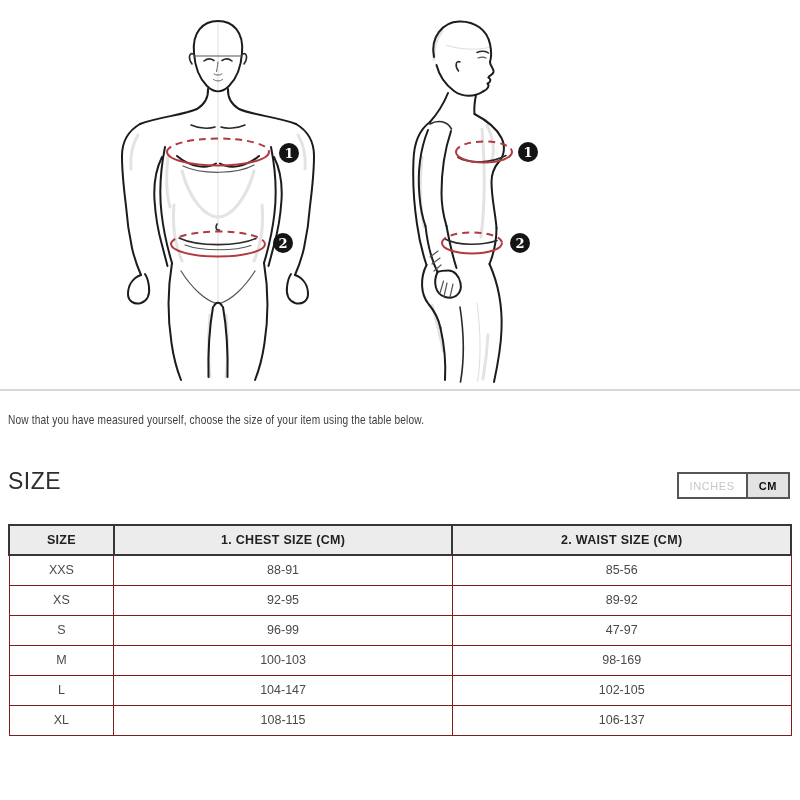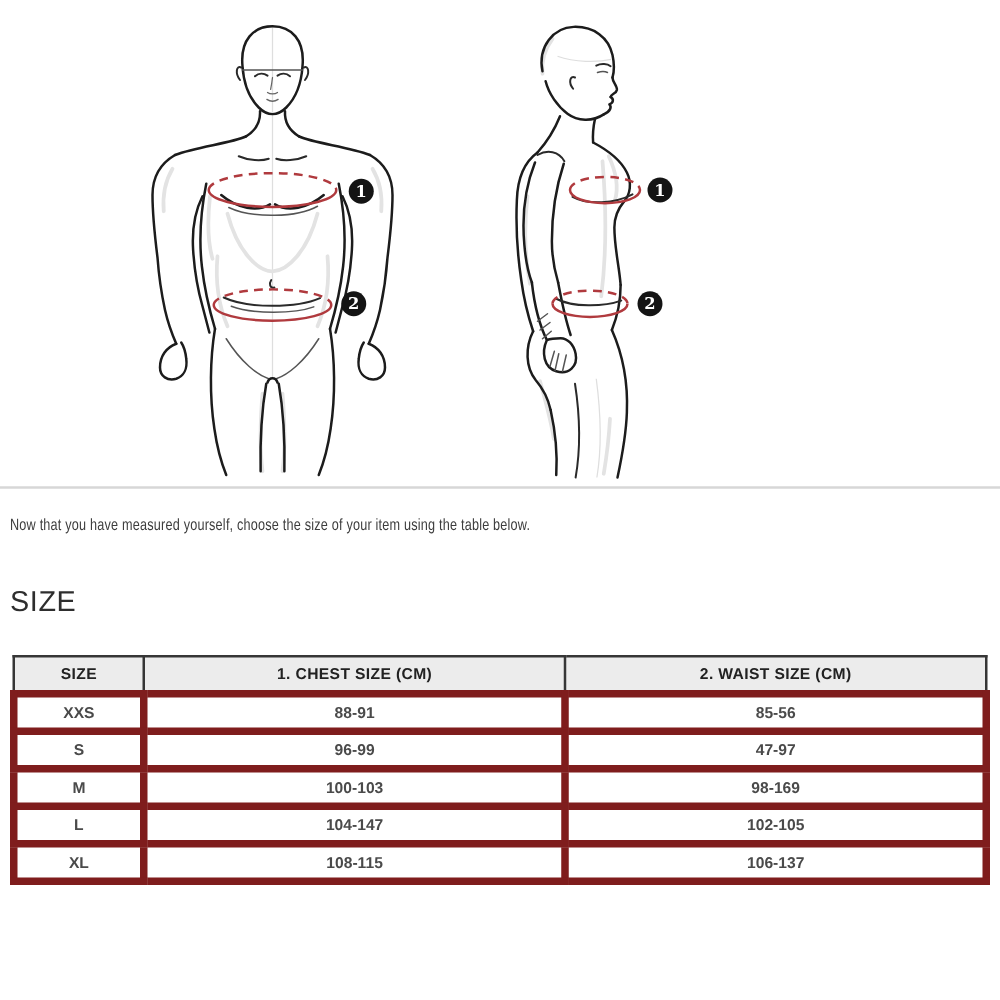--- a/index.html
+++ b/index.html
@@ -22,22 +22,22 @@
   .unit-toggle { position:absolute; right:10px; top:472px; display:inline-flex;
                  border:2px solid #555; height:27px; }
   .unit-toggle button { border:none; background:#fff; font-family:"Liberation Sans",sans-serif;
                         font-size:11px; letter-spacing:.6px; padding:0 11px; cursor:pointer; height:100%; }
   .unit-toggle .btn-inches { color:#c6c6c6; }
   .unit-toggle .btn-cm { background:#e3e3e3; color:#0d0d0d; font-weight:bold; border-left:2px solid #555; }
 
   table.size-table { position:absolute; left:8px; top:524px; width:784px; border-collapse:collapse; }
   table.size-table th { background:#ececec; border:2px solid #363636; height:30px;
                         font-size:12.5px; font-weight:bold; color:#222; letter-spacing:.3px; text-align:center; }
-  table.size-table td { border:6px solid #7f1d1d; height:30px; text-align:center;
-                        font-size:12.5px; color:#4a4a4a;font-weight:bold; }
+  table.size-table td { border:1px solid #7f1d1d; height:30px; text-align:center;
+                        font-size:12.5px; color:#4a4a4a; }
   table.size-table col.c-size { width:13.4%; }
   table.size-table col.c-val  { width:43.3%; }
 
   .sk { stroke:#1c1c1c; stroke-width:2; fill:none; stroke-linecap:round; stroke-linejoin:round; }
   .sk-light { stroke:#e3e3e3; stroke-width:3; fill:none; stroke-linecap:round; }
   .sk-guide { stroke:#dedede; stroke-width:1; fill:none; }
   .sk-face { stroke:#666; stroke-width:1; fill:none; stroke-linecap:round; }
   .sk-dark1 { stroke:#2a2a2a; stroke-width:1.6; fill:none; stroke-linecap:round; }
   .sk-mid { stroke:#555; stroke-width:1.2; fill:none; stroke-linecap:round; }
   .red-dash { stroke:#b03a3e; stroke-width:2; fill:none; stroke-dasharray:7 5; }
@@ -174,20 +174,24 @@
       <text class="badge-num" x="130" y="242.5">2</text>
     </g>
   </svg>
 
   <div class="divider"></div>
 
   <p class="instruction">Now that you have measured yourself, choose the size of your item using the table below.</p>
 
   <h1 class="size-heading">SIZE</h1>
 
+  <div class="unit-toggle">
+    <button class="btn-inches">INCHES</button>
+    <button class="btn-cm">CM</button>
+  </div>
 
   <table class="size-table">
     <colgroup>
         <col class="c-size">
         <col class="c-val">
         <col class="c-val">
       </colgroup>
     <thead>
       <tr>
         <th>SIZE</th>
@@ -195,20 +199,25 @@
         <th>2. WAIST SIZE (CM)</th>
       </tr>
     </thead>
     <tbody>
       <tr>
         <td>XXS</td>
         <td>88-91</td>
         <td>85-56</td>
       </tr>
       <tr>
+        <td>XS</td>
+        <td>92-95</td>
+        <td>89-92</td>
+      </tr>
+      <tr>
         <td>S</td>
         <td>96-99</td>
         <td>47-97</td>
       </tr>
       <tr>
         <td>M</td>
         <td>100-103</td>
         <td>98-169</td>
       </tr>
       <tr>

